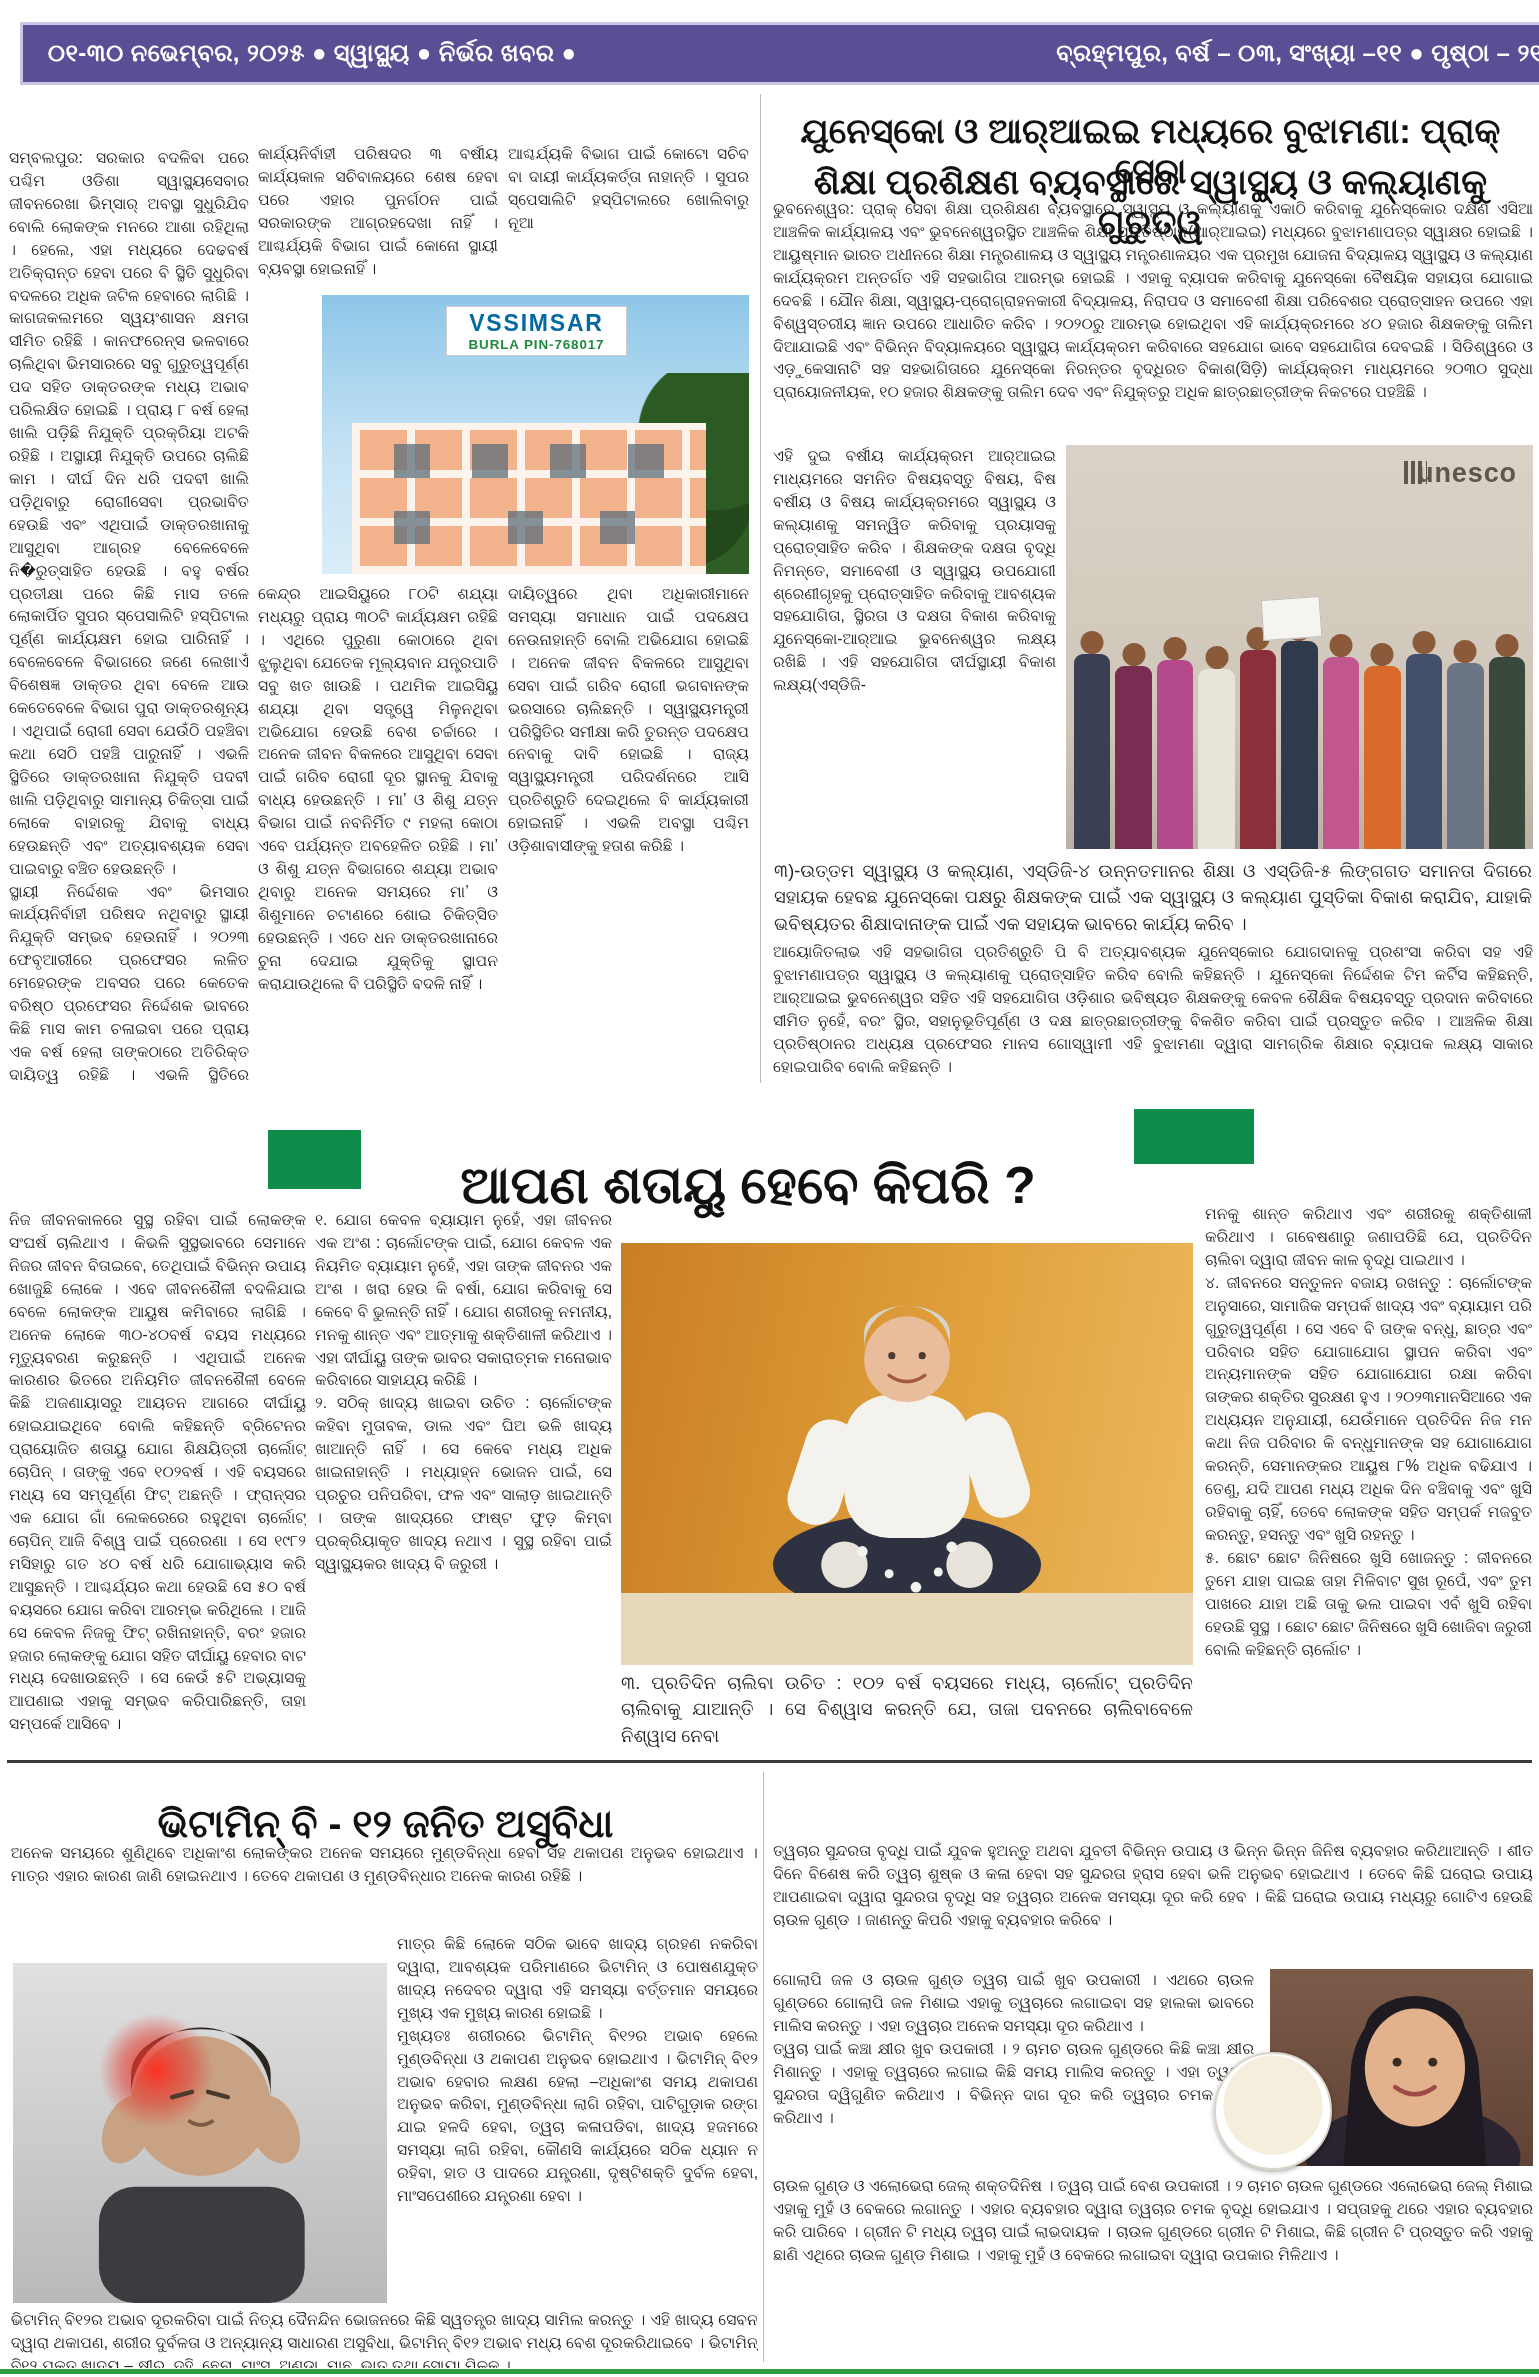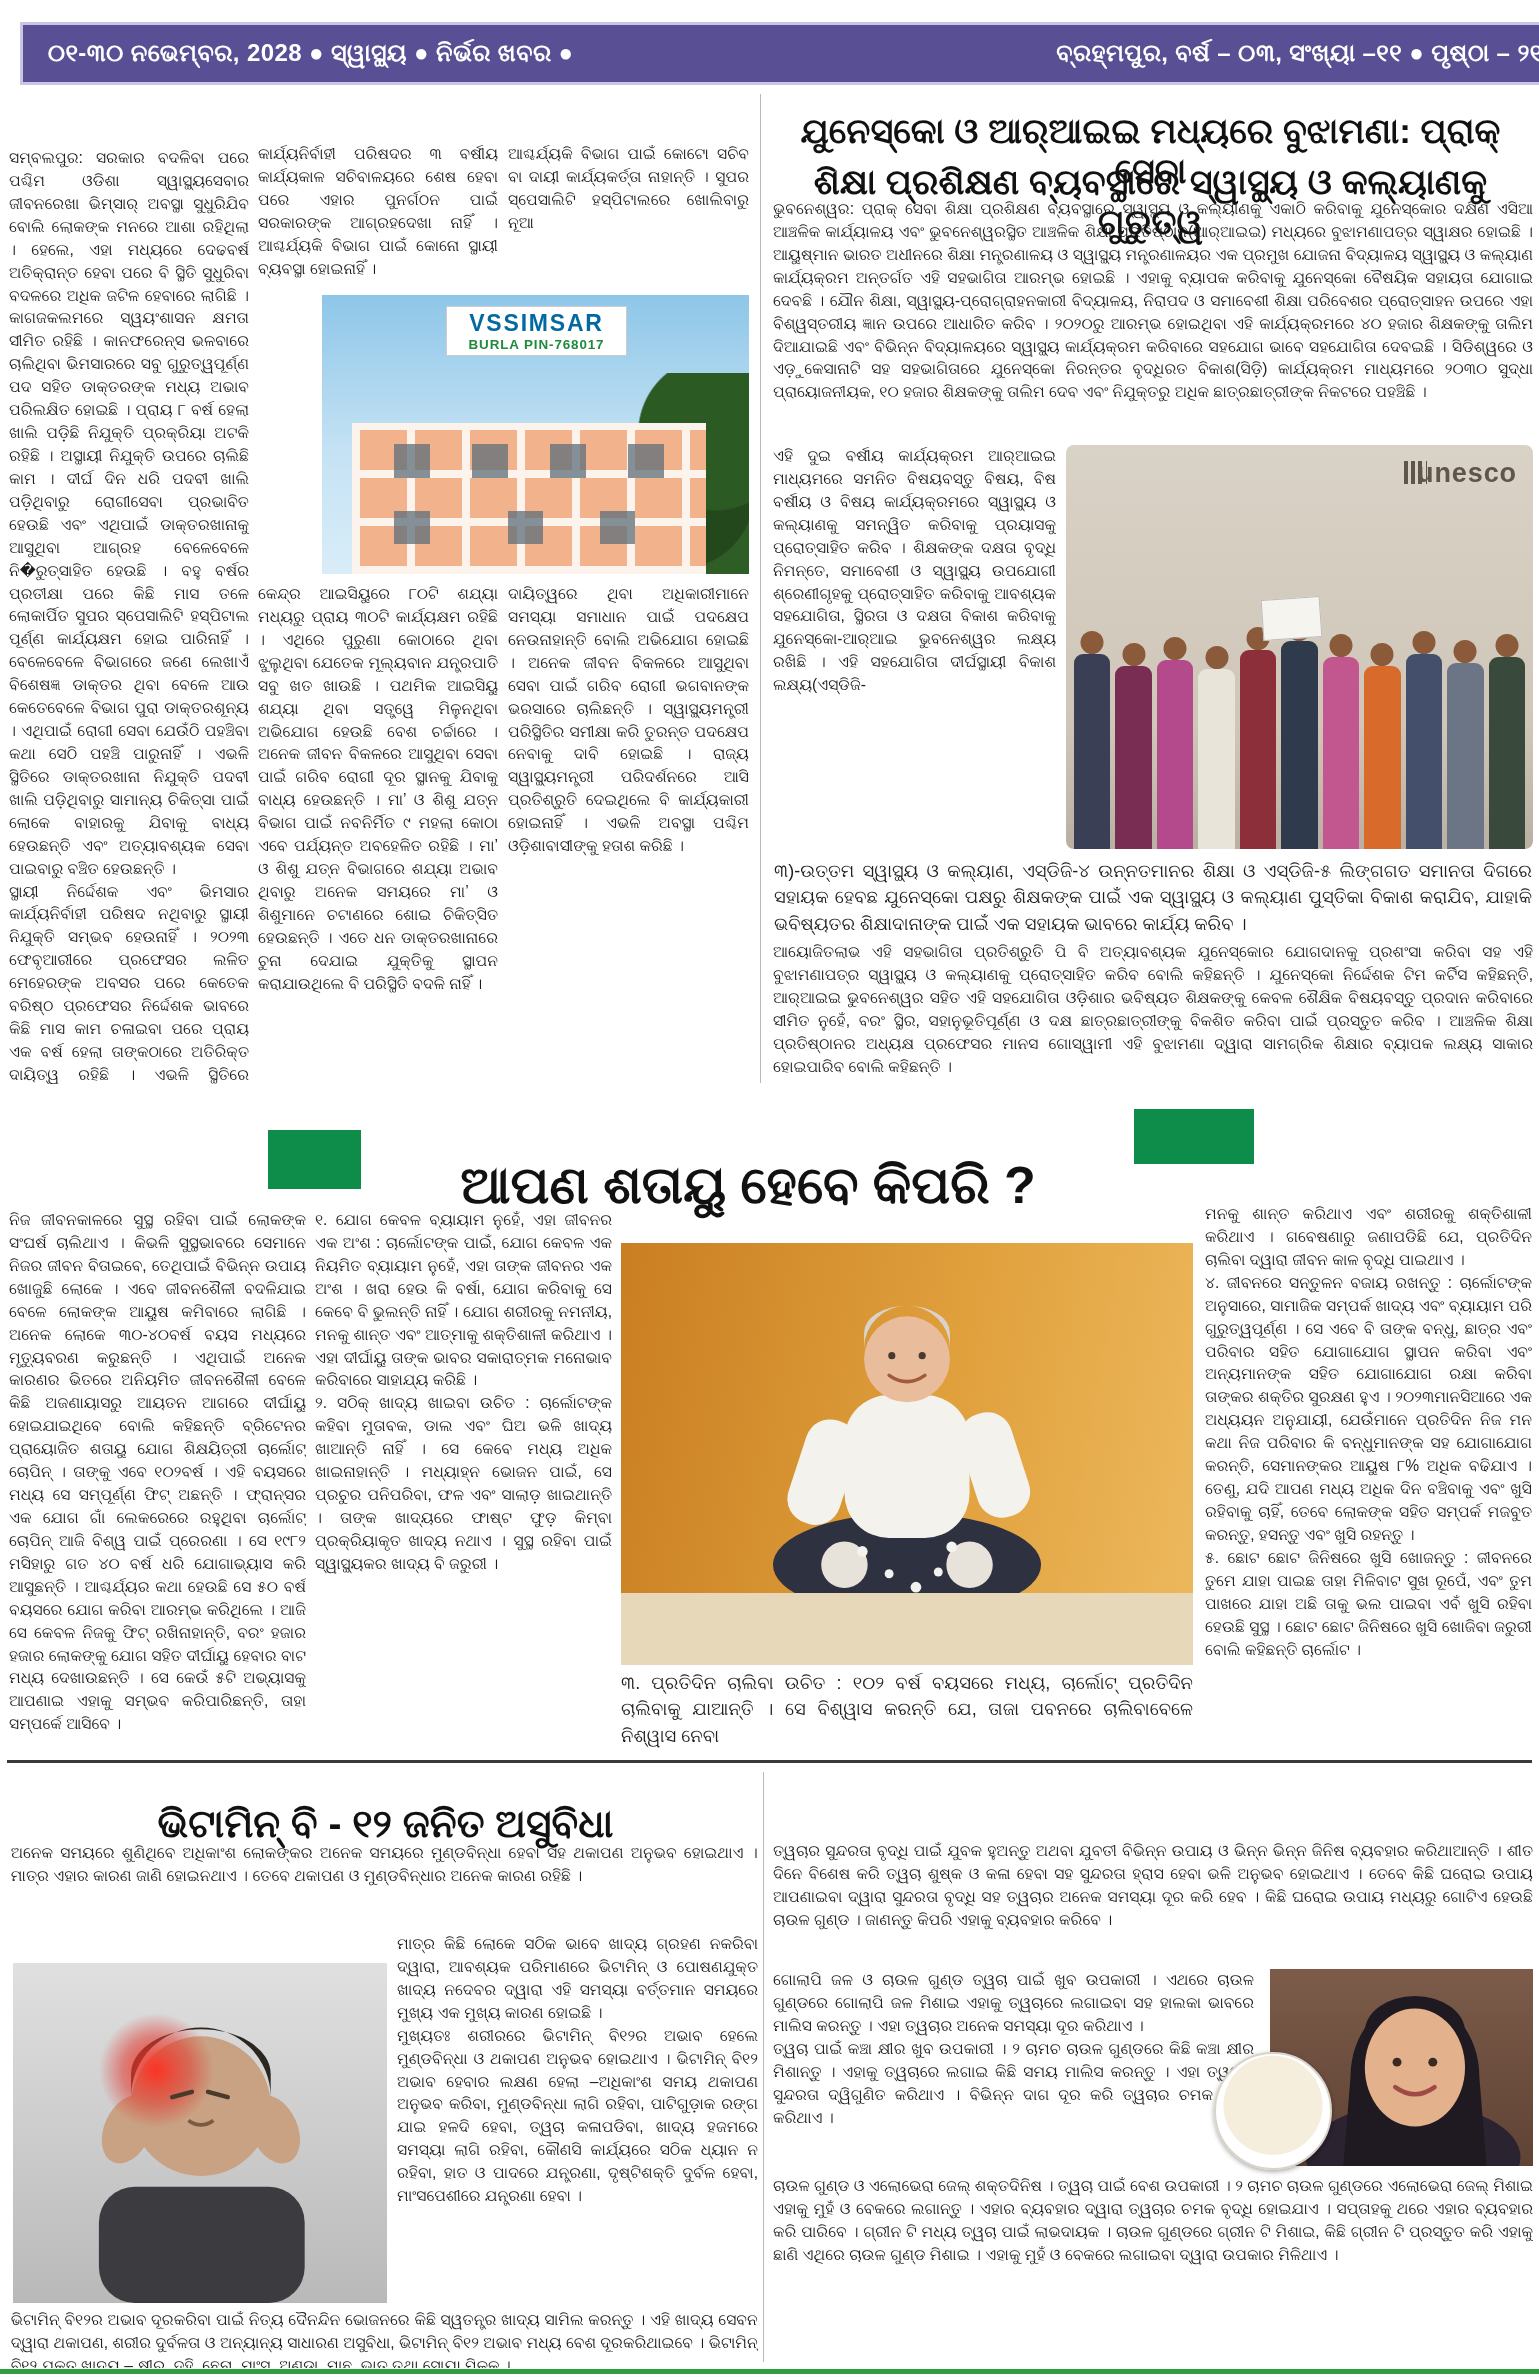--- a/index.html
+++ b/index.html
@@ -62,21 +62,21 @@
   .bowl{position:absolute;border-radius:50%;background:radial-gradient(circle at 50% 45%,#f6eedd 0 58%,#ffffff 59% 78%,#e8e3da 79%);
         border:2.7px solid #d9d3c8;box-shadow:0 1.8px 5.4px rgba(0,0,0,.35);}
   .caption{font-size:18px;}
 </style>
 </head>
 <body>
 
 <div class="page">
 
   <header class="masthead">
-    <span>୦୧-୩୦ ନଭେମ୍ବର, 2028 ●  ସ୍ୱାସ୍ଥ୍ୟ  ● ନିର୍ଭର ଖବର ●</span>
+    <span>୦୧-୩୦ ନଭେମ୍ବର, ୨୦୨୫ ●  ସ୍ୱାସ୍ଥ୍ୟ  ● ନିର୍ଭର ଖବର ●</span>
     <span>ବ୍ରହ୍ମପୁର, ବର୍ଷ – ୦୩, ସଂଖ୍ୟା –୧୧  ●  ପୃଷ୍ଠା – ୨୧</span>
   </header>
 
 
   <div class="body-text" style="left:9px;top:147px;width:240px;height:937px;">ସମ୍ବଲପୁର: ସରକାର ବଦଳିବା ପରେ ପଶ୍ଚିମ ଓଡିଶା ସ୍ୱାସ୍ଥ୍ୟସେବାର ଜୀବନରେଖା ଭିମ୍‌ସାର୍ ଅବସ୍ଥା ସୁଧୁରିଯିବ ବୋଲି ଲୋକଙ୍କ ମନରେ ଆଶା ରହିଥିଲା । ହେଲେ, ଏହା ମଧ୍ୟରେ ଦେଢବର୍ଷ ଅତିକ୍ରାନ୍ତ ହେବା ପରେ ବି ସ୍ଥିତି ସୁଧୁରିବା ବଦଳରେ ଅଧିକ ଜଟିଳ ହେବାରେ ଲାଗିଛି । କାଗଜକଲମରେ ସ୍ୱୟଂଶାସନ କ୍ଷମତା ସୀମିତ ରହିଛି । କାନଫରେନ୍ସ ଭଳବାରେ ଚାଲିଥିବା ଭିମସାରରେ ସବୁ ଗୁରୁତ୍ୱପୂର୍ଣ୍ଣ ପଦ ସହିତ ଡାକ୍ତରଙ୍କ ମଧ୍ୟ ଅଭାବ ପରିଲକ୍ଷିତ ହୋଇଛି । ପ୍ରାୟ ୮ ବର୍ଷ ହେଲା ଖାଲି ପଡ଼ିଛି ନିଯୁକ୍ତି ପ୍ରକ୍ରିୟା ଅଟକି ରହିଛି । ଅସ୍ଥାୟୀ ନିଯୁକ୍ତି ଉପରେ ଚାଲିଛି କାମ । ଦୀର୍ଘ ଦିନ ଧରି ପଦବୀ ଖାଲି ପଡ଼ିଥିବାରୁ ରୋଗୀସେବା ପ୍ରଭାବିତ ହେଉଛି ଏବଂ ଏଥିପାଇଁ ଡାକ୍ତରଖାନାକୁ ଆସୁଥିବା ଆଗ୍ରହ ବେଳେବେଳେ ନି�ରୁତ୍ସାହିତ ହେଉଛି । ବହୁ ବର୍ଷର ପ୍ରତୀକ୍ଷା ପରେ କିଛି ମାସ ତଳେ ଲୋକାର୍ପିତ ସୁପର ସ୍ପେସାଲିଟି ହସ୍ପିଟାଲ ପୂର୍ଣ୍ଣ କାର୍ଯ୍ୟକ୍ଷମ ହୋଇ ପାରିନାହିଁ । ବେଳେବେଳେ ବିଭାଗରେ ଜଣେ ଲେଖାଏଁ ବିଶେଷଜ୍ଞ ଡାକ୍ତର ଥିବା ବେଳେ ଆଉ କେତେବେଳେ ବିଭାଗ ପୁରା ଡାକ୍ତରଶୂନ୍ୟ । ଏଥିପାଇଁ ରୋଗୀ ସେବା ଯେଉଁଠି ପହଞ୍ଚିବା କଥା ସେଠି ପହଞ୍ଚି ପାରୁନାହିଁ । ଏଭଳି ସ୍ଥିତିରେ ଡାକ୍ତରଖାନା ନିଯୁକ୍ତି ପଦବୀ ଖାଲି ପଡ଼ିଥିବାରୁ ସାମାନ୍ୟ ଚିକିତ୍ସା ପାଇଁ ଲୋକେ ବାହାରକୁ ଯିବାକୁ ବାଧ୍ୟ ହେଉଛନ୍ତି ଏବଂ ଅତ୍ୟାବଶ୍ୟକ ସେବା ପାଇବାରୁ ବଞ୍ଚିତ ହେଉଛନ୍ତି ।
 ସ୍ଥାୟୀ ନିର୍ଦ୍ଦେଶକ ଏବଂ ଭିମସାର କାର୍ଯ୍ୟନିର୍ବାହୀ ପରିଷଦ ନଥିବାରୁ ସ୍ଥାୟୀ ନିଯୁକ୍ତି ସମ୍ଭବ ହେଉନାହିଁ । ୨୦୨୩ ଫେବୃଆରୀରେ ପ୍ରଫେସର ଲଳିତ ମେହେରଙ୍କ ଅବସର ପରେ କେତେକ ବରିଷ୍ଠ ପ୍ରଫେସର ନିର୍ଦ୍ଦେଶକ ଭାବରେ କିଛି ମାସ କାମ ଚଳାଇବା ପରେ ପ୍ରାୟ ଏକ ବର୍ଷ ହେଲା ତାଙ୍କଠାରେ ଅତିରିକ୍ତ ଦାୟିତ୍ୱ ରହିଛି । ଏଭଳି ସ୍ଥିତିରେ ମେଡିକାଲ କଲେଜର ଡିନ ତଥା ଅଧ୍ୟକ୍ଷ ଏବଂ ଡାକ୍ତରଖାନାର ଅଧୀକ୍ଷକ ଭଳି ଗୁରୁତ୍ୱପୂର୍ଣ୍ଣ ପଦ ଖାଲିପଡ଼ିଛି । ୧୧ ଅକ୍ଟୋବର ୨୦୨୩ରୁ ଭିମସାର</div>
   <div class="body-text" style="left:258px;top:143px;width:240px;height:148px;">କାର୍ଯ୍ୟନିର୍ବାହୀ ପରିଷଦର ୩ ବର୍ଷୀୟ କାର୍ଯ୍ୟକାଳ ସଚିବାଳୟରେ ଶେଷ ହେବା ପରେ ଏହାର ପୁନର୍ଗଠନ ପାଇଁ ସରକାରଙ୍କ ଆଗ୍ରହଦେଖା ନାହିଁ । ଆଶ୍ଚର୍ଯ୍ୟକି ବିଭାଗ ପାଇଁ କୋନୋ ସ୍ଥାୟୀ ବ୍ୟବସ୍ଥା ହୋଇନାହିଁ ।</div>
   <div class="body-text" style="left:508px;top:143px;width:241px;height:148px;">ଆଶ୍ଚର୍ଯ୍ୟକି ବିଭାଗ ପାଇଁ କୋଟୋ ସଚିବ ବା ଦାୟୀ କାର୍ଯ୍ୟକର୍ତ୍ତା ନାହାନ୍ତି । ସୁପର ସ୍ପେସାଲିଟି ହସ୍ପିଟାଲରେ ଖୋଲିବାରୁ ନୂଆ</div>
 
   <div class="photo building" style="left:322px;top:295px;width:427px;height:279px;">
@@ -100,21 +100,21 @@
   <div class="body-text" style="left:508px;top:583px;width:241px;height:501px;">ଦାୟିତ୍ୱରେ ଥିବା ଅଧିକାରୀମାନେ ସମସ୍ୟା ସମାଧାନ ପାଇଁ ପଦକ୍ଷେପ ନେଉନାହାନ୍ତି ବୋଲି ଅଭିଯୋଗ ହୋଇଛି । ଅନେକ ଜୀବନ ବିକଳରେ ଆସୁଥିବା ସେବା ପାଇଁ ଗରିବ ରୋଗୀ ଭଗବାନଙ୍କ ଭରସାରେ ଚାଲିଛନ୍ତି । ସ୍ୱାସ୍ଥ୍ୟମନ୍ତ୍ରୀ ପରିସ୍ଥିତିର ସମୀକ୍ଷା କରି ତୁରନ୍ତ ପଦକ୍ଷେପ ନେବାକୁ ଦାବି ହୋଇଛି । ରାଜ୍ୟ ସ୍ୱାସ୍ଥ୍ୟମନ୍ତ୍ରୀ ପରିଦର୍ଶନରେ ଆସି ପ୍ରତିଶ୍ରୁତି ଦେଇଥିଲେ ବି କାର୍ଯ୍ୟକାରୀ ହୋଇନାହିଁ । ଏଭଳି ଅବସ୍ଥା ପଶ୍ଚିମ ଓଡ଼ିଶାବାସୀଙ୍କୁ ହତାଶ କରିଛି ।</div>
 
   <div class="vrule" style="left:760px;top:94px;height:989px;"></div>
 
   <h1 class="headline" style="left:767px;top:139px;width:767px;font-size:35px;">ଶିକ୍ଷା ପ୍ରଶିକ୍ଷଣ ବ୍ୟବସ୍ଥାରେ ସ୍ୱାସ୍ଥ୍ୟ ଓ କଲ୍ୟାଣକୁ ଗୁରୁତ୍ୱ</h1>
   <h1 class="headline" style="left:767px;top:88px;width:767px;font-size:35px;">ଯୁନେସ୍କୋ ଓ ଆର୍‌ଆଇଇ ମଧ୍ୟରେ ବୁଝାମଣା: ପ୍ରାକ୍ ସେବା</h1>
 
   <div class="body-text" style="left:773px;top:198px;width:760px;height:243px;">ଭୁବନେଶ୍ୱର: ପ୍ରାକ୍ ସେବା ଶିକ୍ଷା ପ୍ରଶିକ୍ଷଣ ବ୍ୟବସ୍ଥାରେ ସ୍ୱାସ୍ଥ୍ୟ ଓ କଲ୍ୟାଣକୁ ଏକାଠି କରିବାକୁ ଯୁନେସ୍କୋର ଦକ୍ଷିଣ ଏସିଆ ଆଞ୍ଚଳିକ କାର୍ଯ୍ୟାଳୟ ଏବଂ ଭୁବନେଶ୍ୱରସ୍ଥିତ ଆଞ୍ଚଳିକ ଶିକ୍ଷା ପ୍ରତିଷ୍ଠାନ(ଆର୍‌ଆଇଇ) ମଧ୍ୟରେ ବୁଝାମଣାପତ୍ର ସ୍ୱାକ୍ଷର ହୋଇଛି । ଆୟୁଷ୍ମାନ ଭାରତ ଅଧୀନରେ ଶିକ୍ଷା ମନ୍ତ୍ରଣାଳୟ ଓ ସ୍ୱାସ୍ଥ୍ୟ ମନ୍ତ୍ରଣାଳୟର ଏକ ପ୍ରମୁଖ ଯୋଜନା ବିଦ୍ୟାଳୟ ସ୍ୱାସ୍ଥ୍ୟ ଓ କଲ୍ୟାଣ କାର୍ଯ୍ୟକ୍ରମ ଅନ୍ତର୍ଗତ ଏହି ସହଭାଗିତା ଆରମ୍ଭ ହୋଇଛି । ଏହାକୁ ବ୍ୟାପକ କରିବାକୁ ଯୁନେସ୍କୋ ବୈଷୟିକ ସହାୟତା ଯୋଗାଇ ଦେବଛି । ଯୌନ ଶିକ୍ଷା, ସ୍ୱାସ୍ଥ୍ୟ-ପ୍ରୋଗ୍ରାହନକାରୀ ବିଦ୍ୟାଳୟ, ନିରାପଦ ଓ ସମାବେଶୀ ଶିକ୍ଷା ପରିବେଶର ପ୍ରୋତ୍ସାହନ ଉପରେ ଏହା ବିଶ୍ୱସ୍ତରୀୟ ଜ୍ଞାନ ଉପରେ ଆଧାରିତ କରିବ । ୨୦୨୦ରୁ ଆରମ୍ଭ ହୋଇଥିବା ଏହି କାର୍ଯ୍ୟକ୍ରମରେ ୪୦ ହଜାର ଶିକ୍ଷକଙ୍କୁ ତାଲିମ ଦିଆଯାଇଛି ଏବଂ ବିଭିନ୍ନ ବିଦ୍ୟାଳୟରେ ସ୍ୱାସ୍ଥ୍ୟ କାର୍ଯ୍ୟକ୍ରମ କରିବାରେ ସହଯୋଗ ଭାବେ ସହଯୋଗିତା ଦେବଇଛି । ସିଡିଶ୍ୱରେ ଓ ଏଡ଼ୁକେସାନାଟି ସହ ସହଭାଗିତାରେ ଯୁନେସ୍କୋ ନିରନ୍ତର ବୃଦ୍ଧିରତ ବିକାଶ(ସିଡ଼ି) କାର୍ଯ୍ୟକ୍ରମ ମାଧ୍ୟମରେ ୨୦୩୦ ସୁଦ୍ଧା ପ୍ରାୟୋଜନୀୟକ, ୧୦ ହଜାର ଶିକ୍ଷକଙ୍କୁ ତାଲିମ ଦେବ ଏବଂ ନିଯୁକ୍ତରୁ ଅଧିକ ଛାତ୍ରଛାତ୍ରୀଙ୍କ ନିକଟରେ ପହଞ୍ଚିଛି ।</div>
   <div class="body-text" style="left:773px;top:445px;width:283px;height:408px;">ଏହି ଦୁଇ ବର୍ଷୀୟ କାର୍ଯ୍ୟକ୍ରମ ଆର୍‌ଆଇଇ ମାଧ୍ୟମରେ ସମନିତ ବିଷୟବସ୍ତୁ ବିଷୟ, ବିଷ ବର୍ଷୀୟ ଓ ବିଷୟ କାର୍ଯ୍ୟକ୍ରମରେ ସ୍ୱାସ୍ଥ୍ୟ ଓ କଲ୍ୟାଣକୁ ସମନ୍ୱିତ କରିବାକୁ ପ୍ରୟାସକୁ ପ୍ରୋତ୍ସାହିତ କରିବ । ଶିକ୍ଷକଙ୍କ ଦକ୍ଷତା ବୃଦ୍ଧି ନିମନ୍ତେ, ସମାବେଶୀ ଓ ସ୍ୱାସ୍ଥ୍ୟ ଉପଯୋଗୀ ଶ୍ରେଣୀଗୃହକୁ ପ୍ରୋତ୍ସାହିତ କରିବାକୁ ଆବଶ୍ୟକ ସହଯୋଗିତା, ସ୍ଥିରତା ଓ ଦକ୍ଷତା ବିକାଶ କରିବାକୁ ଯୁନେସ୍କୋ-ଆର୍‌ଆଇ ଭୁବନେଶ୍ୱର ଲକ୍ଷ୍ୟ ରଖିଛି । ଏହି ସହଯୋଗିତା ଦୀର୍ଘସ୍ଥାୟୀ ବିକାଶ ଲକ୍ଷ୍ୟ(ଏସ୍‌ଡିଜି-</div>
 
-  <div class="photo unesco" style="left:1066px;top:445px;width:467px;height:404px;border-radius:8px;">
+  <div class="photo unesco" style="left:1066px;top:445px;width:467px;height:404px;">
     <div class="u-grid"></div>
     <div class="u-logo">unesco</div>
     <div class="u-people">
       <div class="person" style="height:62%;background:#3a3f55;"></div>
       <div class="person" style="height:58%;background:#7a2d52;"></div>
       <div class="person" style="height:60%;background:#b44a8c;"></div>
       <div class="person" style="height:57%;background:#e8e4da;"></div>
       <div class="person" style="height:63%;background:#8c2f3a;"></div>
       <div class="person" style="height:66%;background:#2f3a4c;"></div>
       <div class="person" style="height:61%;background:#c2578f;"></div>

